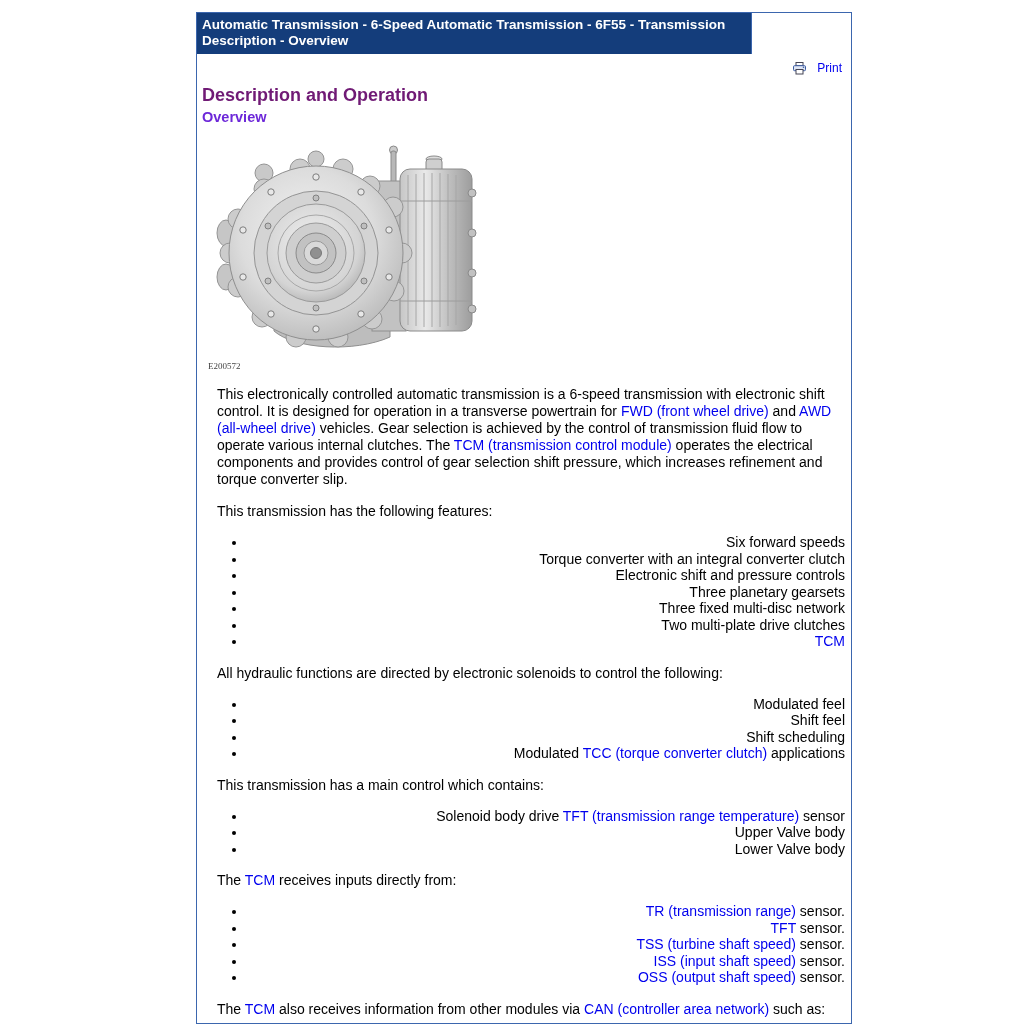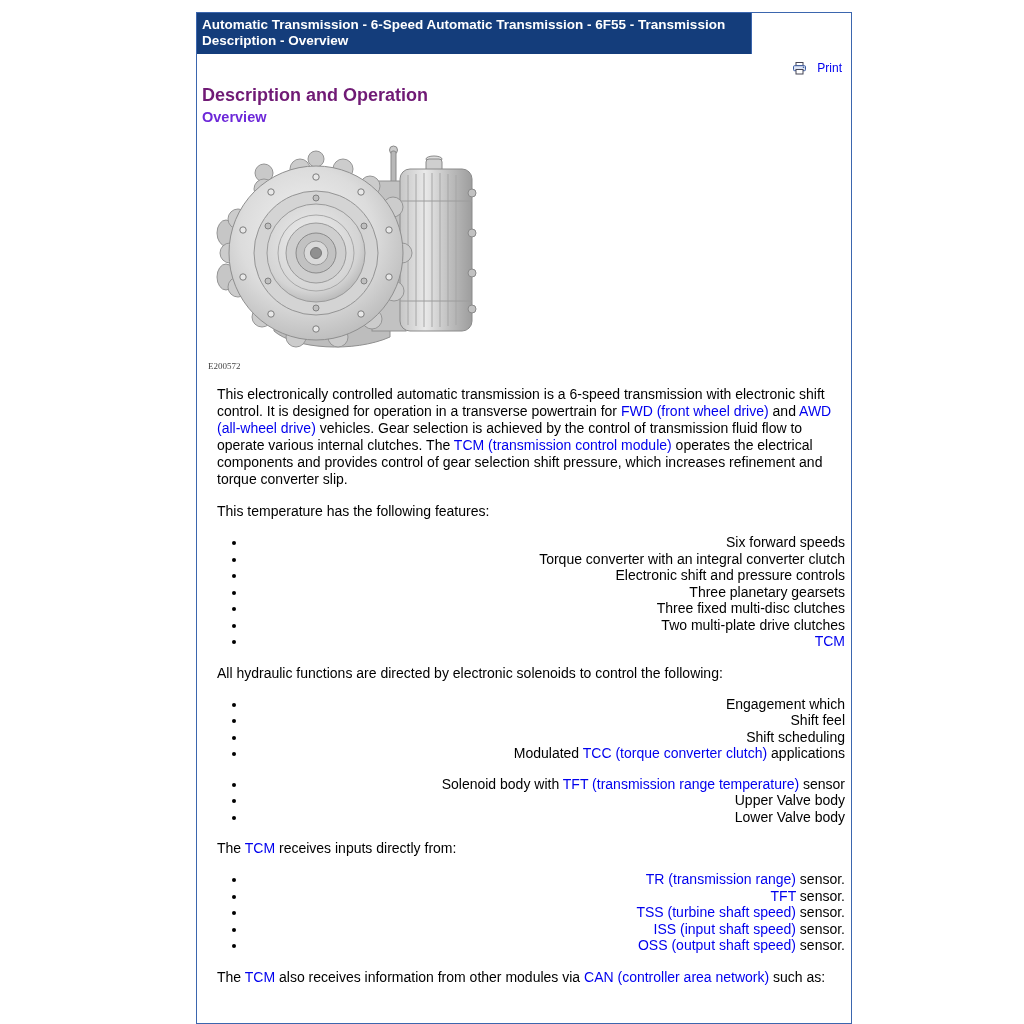--- a/index.html
+++ b/index.html
@@ -154,39 +154,40 @@
         <circle cx="112" cy="112" r="30" fill="#cfcfcf" stroke="#9a9a9a"></circle>
         <circle cx="112" cy="112" r="20" fill="#c2c2c2" stroke="#8a8a8a"></circle>
         <circle cx="112" cy="112" r="12" fill="#d9d9d9" stroke="#999999"></circle>
         <circle cx="112" cy="112" r="5.5" fill="#909090" stroke="#777777"></circle>
       </svg>
       <div class="fig-caption">E200572</div>
     </div>
 
     <div id="blocks">
         <p class="body-p"><span>This electronically controlled automatic transmission is a 6-speed transmission with electronic shift control. It is designed for operation in a transverse powertrain for </span><a class="lnk" href="#">FWD (front wheel drive)</a><span> and </span><a class="lnk" href="#">AWD (all-wheel drive)</a><span> vehicles. Gear selection is achieved by the control of transmission fluid flow to operate various internal clutches. The </span><a class="lnk" href="#">TCM (transmission control module)</a><span> operates the electrical components and provides control of gear selection shift pressure, which increases refinement and torque converter slip.</span></p>
-        <p class="body-p"><span>This temperature has the following features:</span></p>
+        <p class="body-p"><span>This transmission has the following features:</span></p>
         <ul class="body-ul">
           <li><span>Six forward speeds</span></li>
           <li><span>Torque converter with an integral converter clutch</span></li>
           <li><span>Electronic shift and pressure controls</span></li>
           <li><span>Three planetary gearsets</span></li>
-          <li><span>Three fixed multi-disc clutches</span></li>
+          <li><span>Three fixed multi-disc network</span></li>
           <li><span>Two multi-plate drive clutches</span></li>
           <li><a class="lnk" href="#">TCM</a></li>
         </ul>
         <p class="body-p"><span>All hydraulic functions are directed by electronic solenoids to control the following:</span></p>
         <ul class="body-ul">
-          <li><span>Engagement which</span></li>
+          <li><span>Modulated feel</span></li>
           <li><span>Shift feel</span></li>
           <li><span>Shift scheduling</span></li>
           <li><span>Modulated </span><a class="lnk" href="#">TCC (torque converter clutch)</a><span> applications</span></li>
         </ul>
-        <ul class="body-ul">
-          <li><span>Solenoid body with </span><a class="lnk" href="#">TFT (transmission range temperature)</a><span> sensor</span></li>
+        <p class="body-p"><span>This transmission has a main control which contains:</span></p>
+        <ul class="body-ul">
+          <li><span>Solenoid body drive </span><a class="lnk" href="#">TFT (transmission range temperature)</a><span> sensor</span></li>
           <li><span>Upper Valve body</span></li>
           <li><span>Lower Valve body</span></li>
         </ul>
         <p class="body-p"><span>The </span><a class="lnk" href="#">TCM</a><span> receives inputs directly from:</span></p>
         <ul class="body-ul">
           <li><a class="lnk" href="#">TR (transmission range)</a><span> sensor.</span></li>
           <li><a class="lnk" href="#">TFT</a><span> sensor.</span></li>
           <li><a class="lnk" href="#">TSS (turbine shaft speed)</a><span> sensor.</span></li>
           <li><a class="lnk" href="#">ISS (input shaft speed)</a><span> sensor.</span></li>
           <li><a class="lnk" href="#">OSS (output shaft speed)</a><span> sensor.</span></li>

